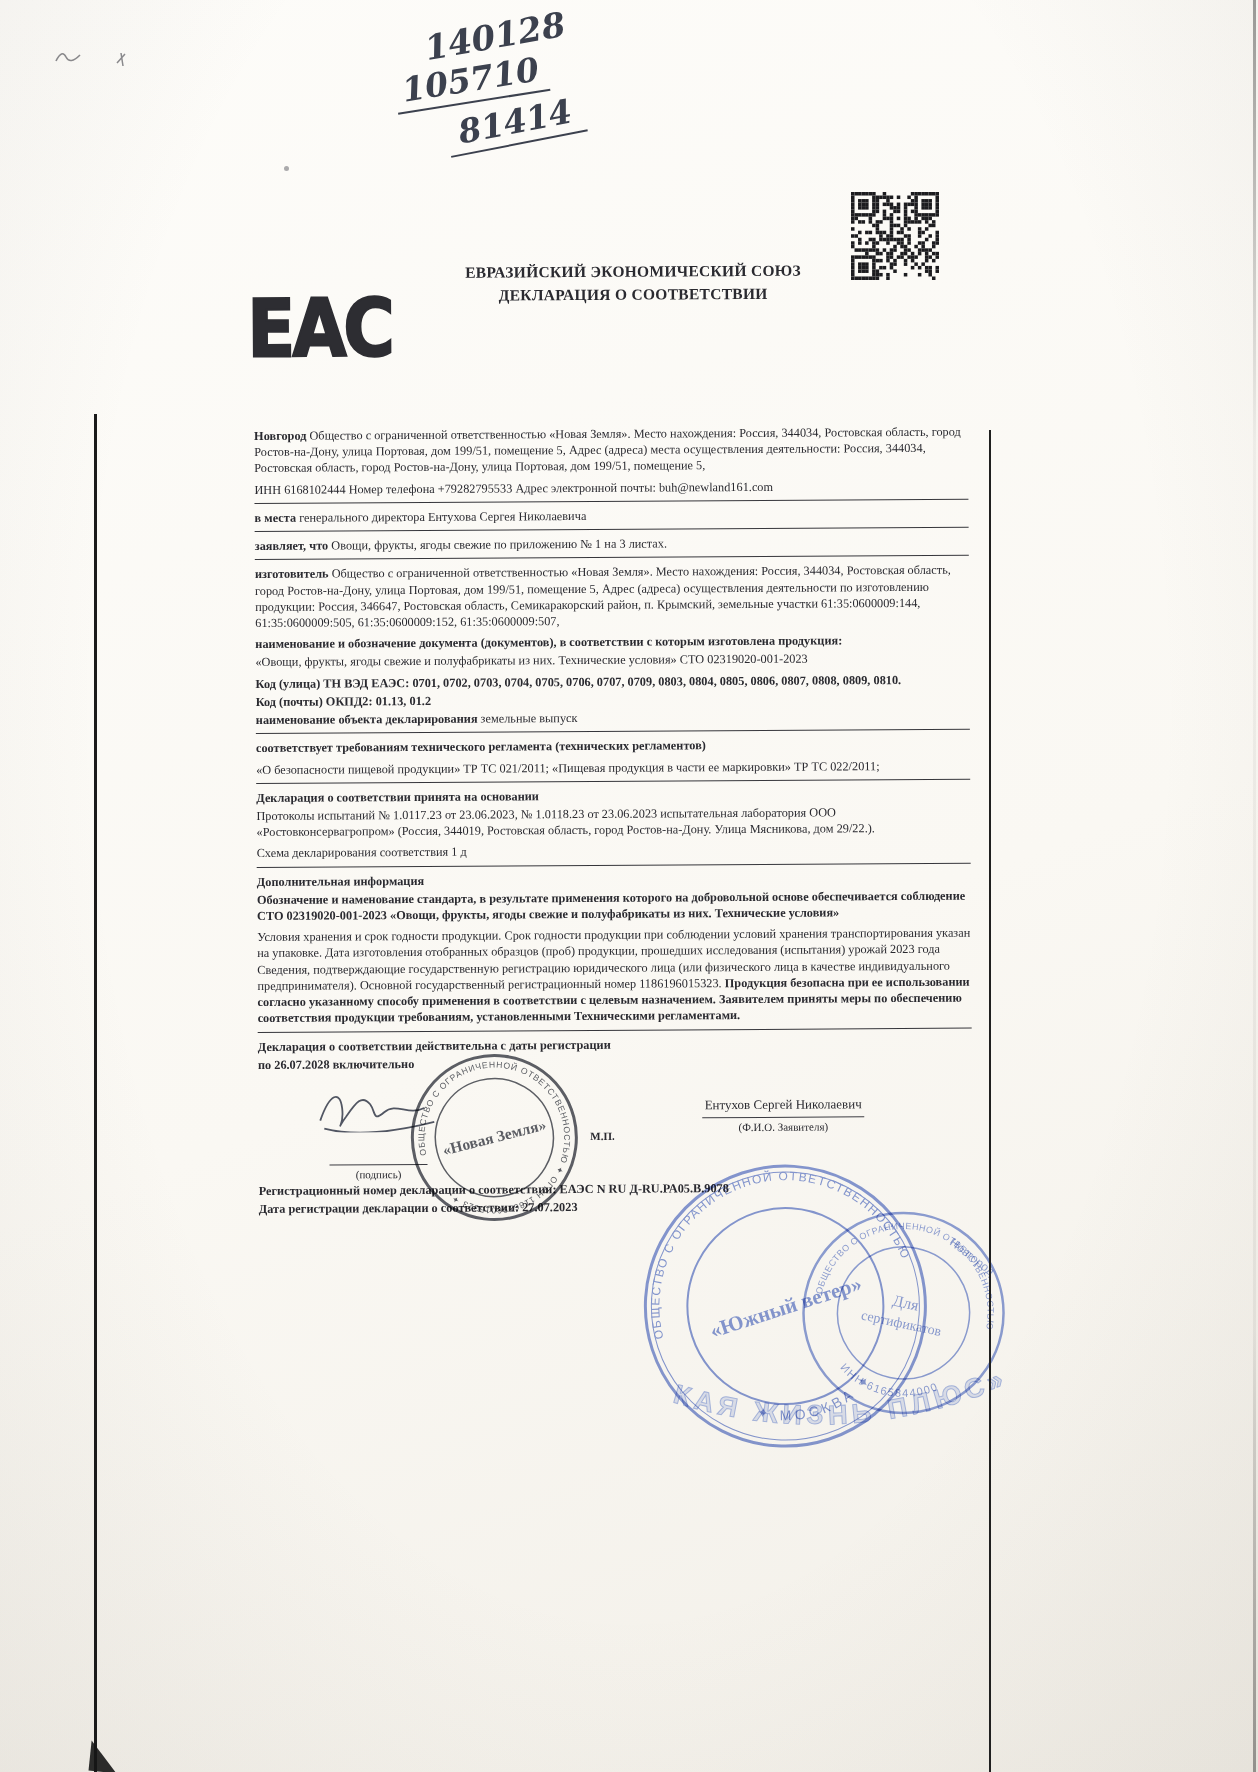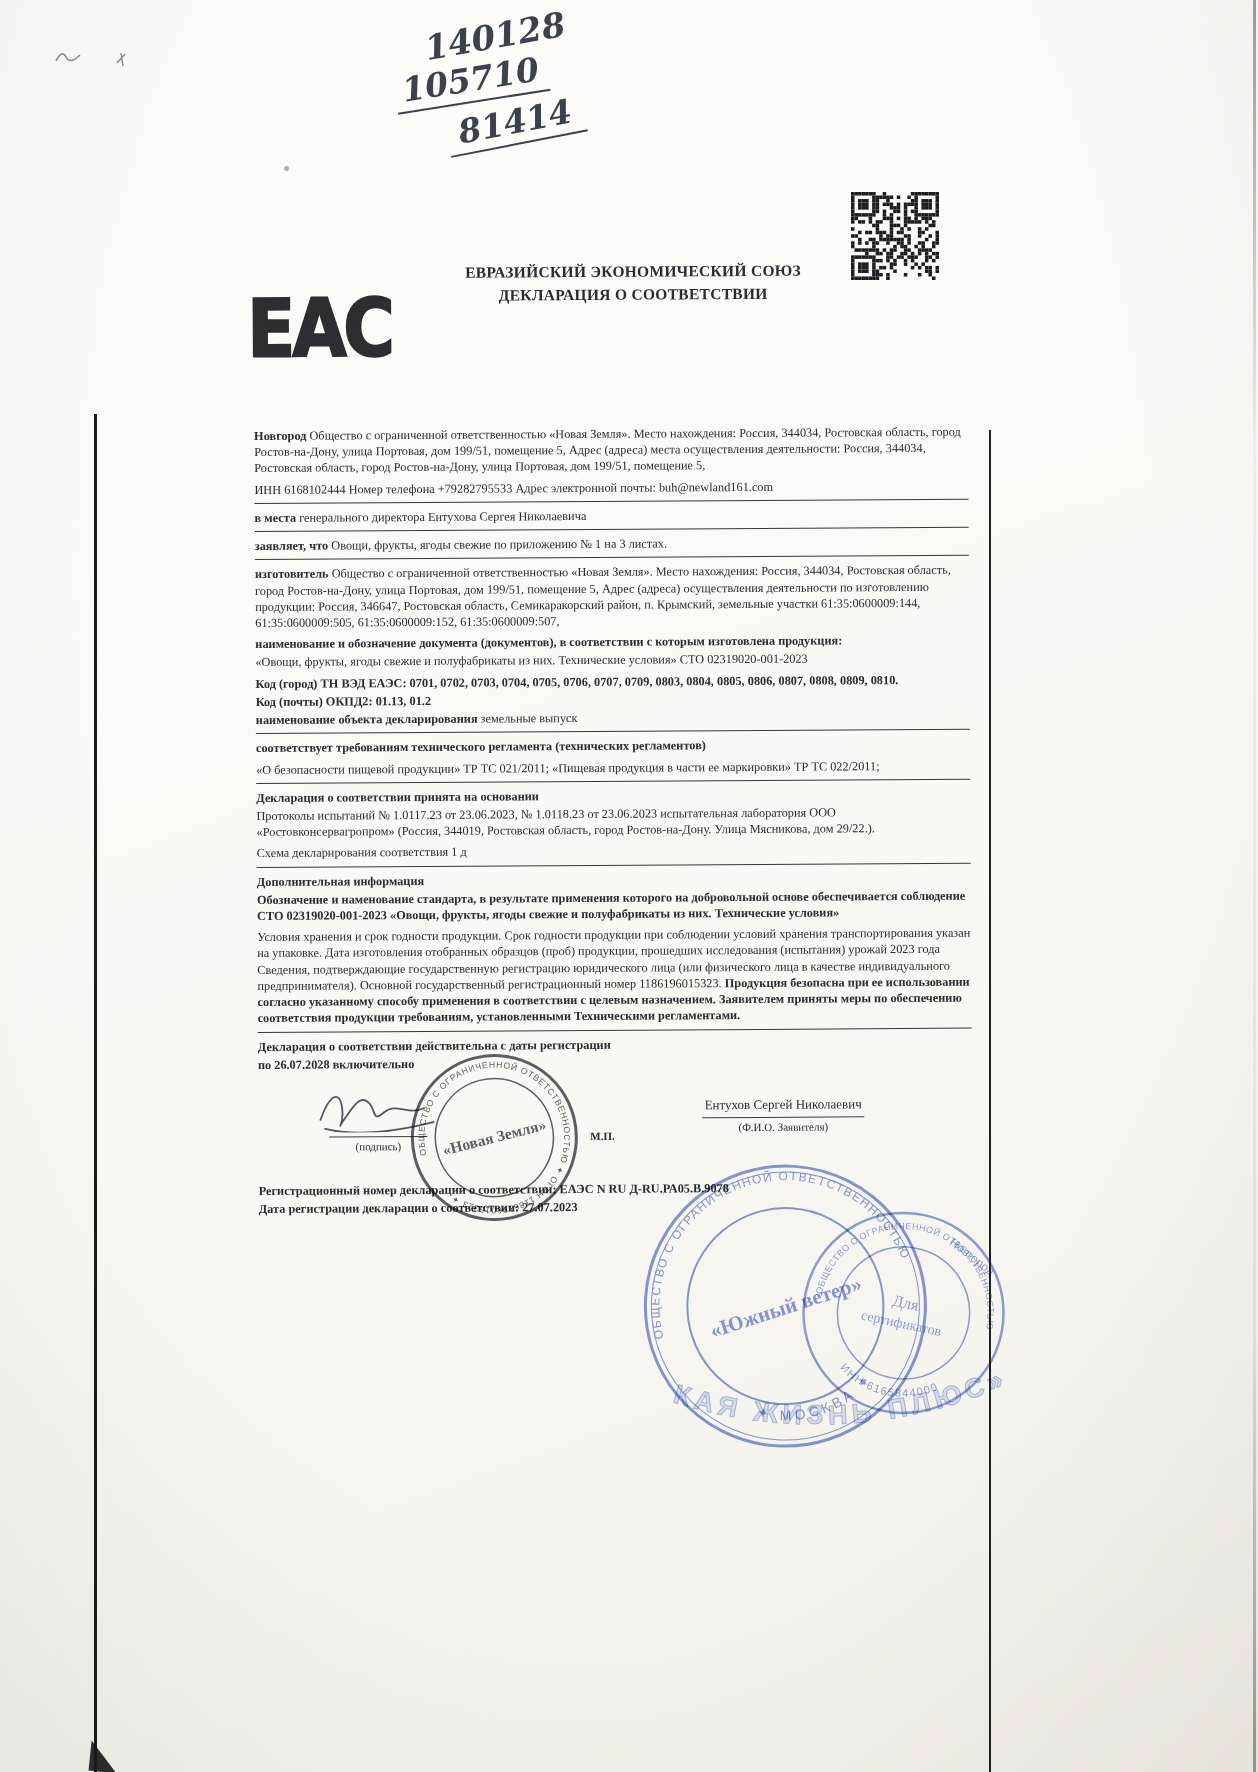--- a/index.html
+++ b/index.html
@@ -30,21 +30,21 @@
        -webkit-text-stroke:2px #2d2d32;}
   .para{margin:0 0 5px;}
   .tight{margin:0 0 2px;}
   .lead{font-weight:bold;}
   .boldp{font-weight:bold;}
   .hr{border-top:1px solid #36363b;margin:5px 0 6px;height:0;}
 
   
   .sig-row{position:relative;height:96px;margin-top:12px;}
   .sig-left{position:absolute;left:15px;top:0px;width:210px;text-align:center;}
-  .caption-line{display:inline-block;border-top:1px solid #3b3b41;padding:2px 26px 0;font-size:11px;}
+  .caption-line{display:inline-block;border-top:1px solid #3b3b41;padding:2px 26px 0;font-size:11px;margin-top:28px;}
   .sig-right{position:absolute;left:385px;top:14px;width:280px;text-align:center;font-size:13px;}
   .fio-caption{display:inline-block;border-top:1px solid #3b3b41;padding:2px 36px 0;font-size:11px;margin-top:4px;}
   .stamp-newland{position:absolute;left:146px;top:-36px;width:180px;height:180px;
                  transform:rotate(-14deg);opacity:.88;mix-blend-mode:multiply;}
   .mp{position:absolute;left:332px;top:46px;font-size:11px;font-weight:bold;}
   .reg-line{margin:2px 0;font-weight:bold;}
 
   
   .stamp{position:absolute;mix-blend-mode:multiply;pointer-events:none;}
   .stamp-south{left:636px;top:1156px;transform:rotate(-18deg);opacity:.62;z-index:4;}
@@ -410,21 +410,21 @@
 
     <p class="para tight"><span class="lead">заявляет, что</span> <span>Овощи, фрукты, ягоды свежие по приложению № 1 на 3 листах.</span></p>
 
     <div class="hr"></div>
 
     <p class="para"><span class="lead">изготовитель</span> <span>Общество с ограниченной ответственностью «Новая Земля». Место нахождения: Россия, 344034, Ростовская область, город Ростов-на-Дону, улица Портовая, дом 199/51, помещение 5, Адрес (адреса) осуществления деятельности по изготовлению продукции: Россия, 346647, Ростовская область, Семикаракорский район, п. Крымский, земельные участки 61:35:0600009:144, 61:35:0600009:505, 61:35:0600009:152, 61:35:0600009:507,</span></p>
 
     <p class="para boldp tight">наименование и обозначение документа (документов), в соответствии с которым изготовлена продукция:</p>
     <p class="para">«Овощи, фрукты, ягоды свежие и полуфабрикаты из них. Технические условия» СТО 02319020-001-2023</p>
 
-    <p class="para tight"><span class="lead">Код (город) ТН ВЭД ЕАЭС:</span> <span class="lead">0701, 0702, 0703, 0704, 0705, 0706, 0707, 0709, 0803, 0804, 0805, 0806, 0807, 0808, 0809, 0810.</span></p>
+    <p class="para tight"><span class="lead">Код (улица) ТН ВЭД ЕАЭС:</span> <span class="lead">0701, 0702, 0703, 0704, 0705, 0706, 0707, 0709, 0803, 0804, 0805, 0806, 0807, 0808, 0809, 0810.</span></p>
     <p class="para tight"><span class="lead">Код (почты) ОКПД2:</span> <span class="lead">01.13, 01.2</span></p>
 
     <p class="para tight"><span class="lead">наименование объекта декларирования</span> <span>земельные выпуск</span></p>
 
     <div class="hr"></div>
 
     <p class="para boldp">соответствует  требованиям технического регламента (технических регламентов)</p>
     <p class="para">«О безопасности пищевой продукции» ТР ТС 021/2011; «Пищевая продукция в части ее маркировки» ТР ТС 022/2011;</p>
 
     <div class="hr"></div>

